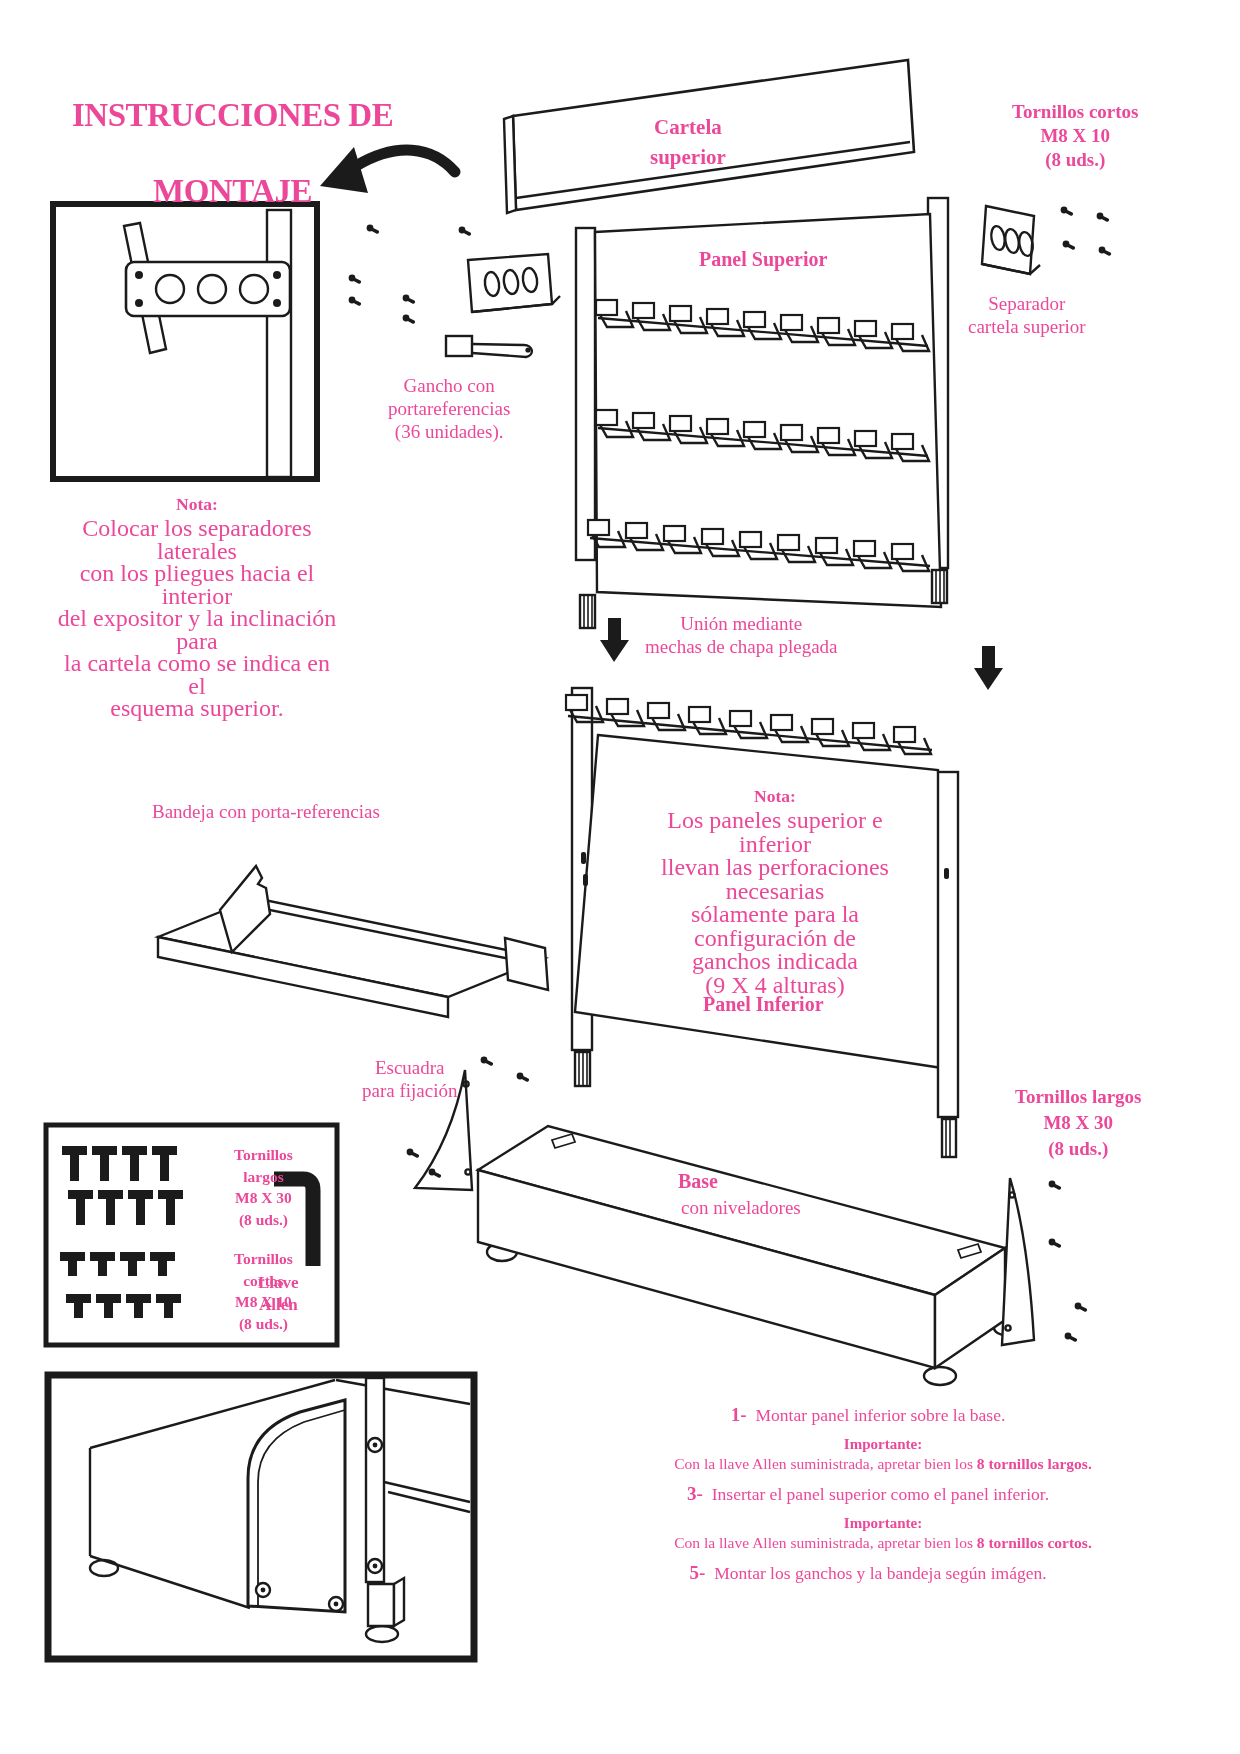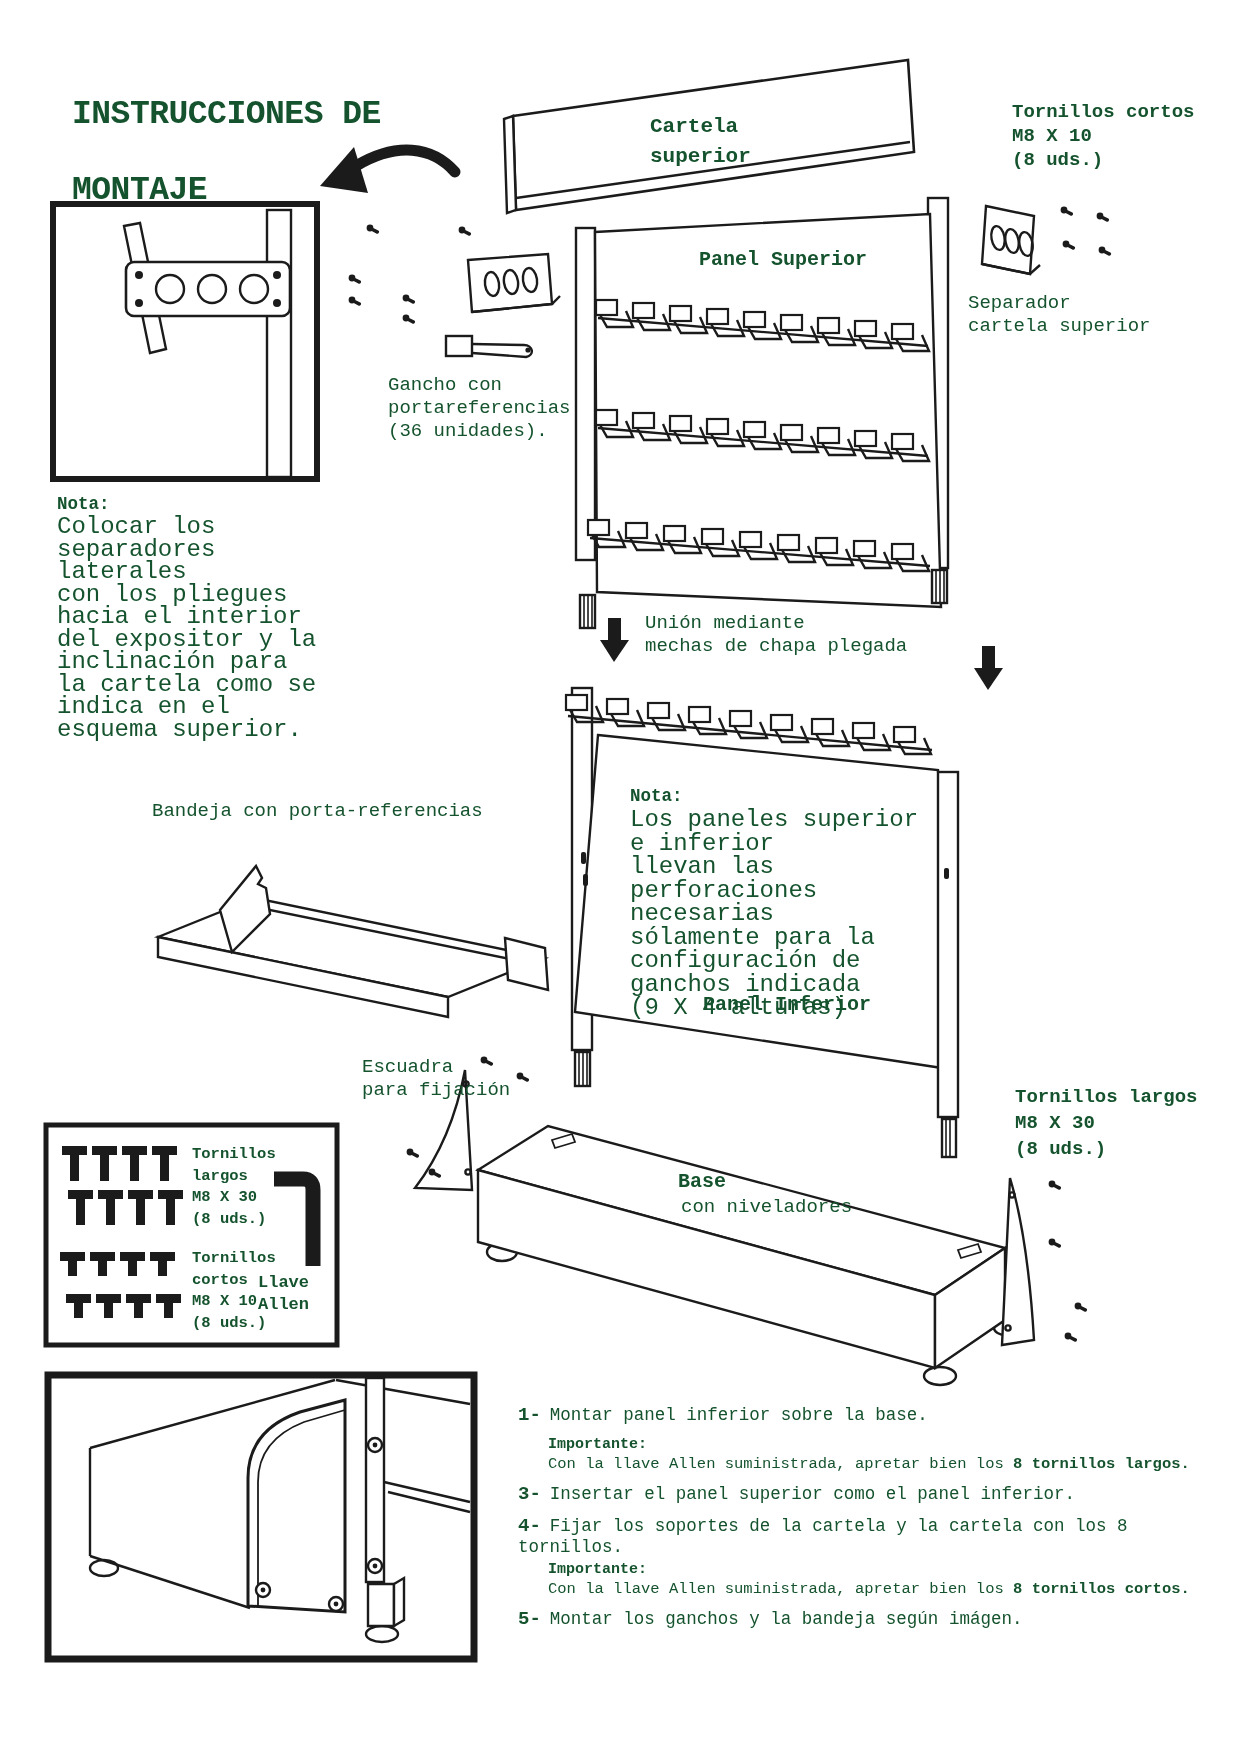--- a/index.html
+++ b/index.html
@@ -1,27 +1,27 @@
 <!DOCTYPE html>
 <html><head>
 <meta charset="utf-8">
 <style>
   html,body{margin:0;padding:0;background:#e8e8e8;}
   .page{position:relative;width:1240px;height:1754px;background:#ffffff;overflow:hidden;
-        font-family:Liberation Mono, monospace;color:#14532d;}
+        font-family:Liberation Serif, serif;color:#ec4899;text-align:center;}
   .abs{position:absolute;}
   .ml{white-space:pre-line;}
   .art{position:absolute;left:0;top:0;width:1240px;height:1754px;}
   .title{font-size:33px;font-weight:bold;line-height:38px;letter-spacing:-.5px;}
   .lbl{font-size:19px;line-height:23px;}
   .lbl-b{font-size:19px;font-weight:bold;line-height:24px;}
   .big-b{font-size:20px;font-weight:bold;}
   .nota h4{margin:0 0 2px 0;font-size:17.5px;}
   .nota .body{font-size:24px;line-height:22.5px;}
-  .kit-lbl{font-size:15.5px;font-weight:bold;line-height:21.5px;}
+  .kit-lbl{font-size:15.5px;font-weight:bold;line-height:21.5px;margin-left:42px;}
   .llave-lbl{font-size:17px;font-weight:bold;line-height:22px;}
   .steps{width:700px;}
   .step{font-size:17.5px;margin-bottom:10px;}
   .step .n{font-weight:bold;font-size:19px;margin-right:9px;}
   .imp{margin-left:30px;margin-bottom:10px;}
   .imp-h{font-weight:bold;font-size:15px;margin-bottom:2px;}
   .imp-t{font-size:15.5px;}
 </style>
 </head>
 <body>
@@ -360,23 +360,20 @@
     </div>
     <div class="imp">
       <div class="imp-h">Importante:</div>
       <div class="imp-t">
         <span>Con la llave Allen suministrada, apretar bien los </span><b>8 tornillos largos.</b>
       </div>
     </div>
     <div class="step">
       <span class="n">3-</span><span>Insertar el panel superior como el panel inferior.</span>
     </div>
-    <div class="step" style="margin-bottom:4px;">
-      <span class="n">4-</span><span>Fijar los soportes de la cartela y la cartela con los 8 tornillos.</span>
-    </div>
     <div class="imp">
       <div class="imp-h">Importante:</div>
       <div class="imp-t">
         <span>Con la llave Allen suministrada, apretar bien los </span><b>8 tornillos cortos.</b>
       </div>
     </div>
     <div class="step">
       <span class="n">5-</span><span>Montar los ganchos y la bandeja según imágen.</span>
     </div>
   </div>

